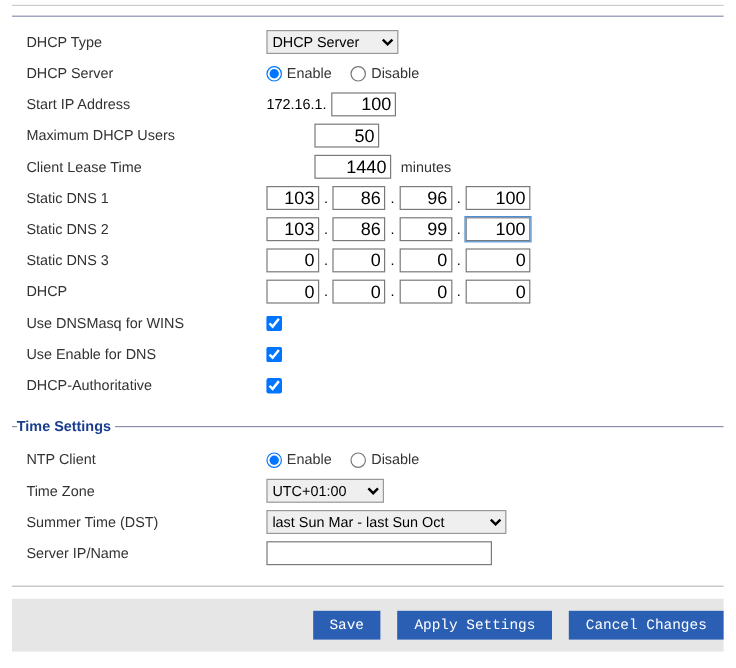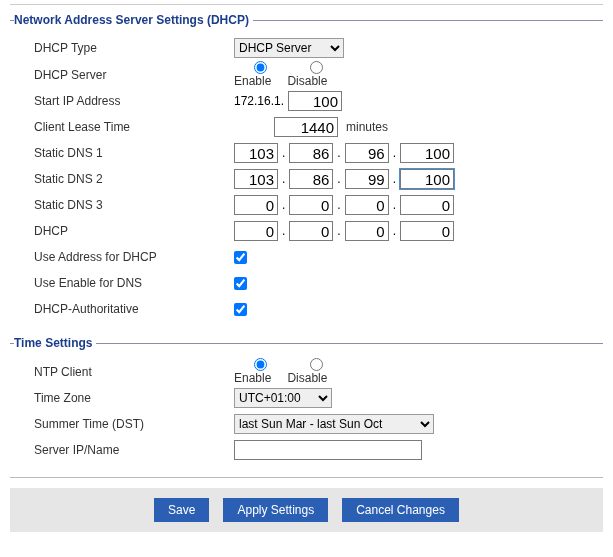--- a/index.html
+++ b/index.html
@@ -25,21 +25,20 @@
     font-weight: bold;
     font-size: 12px;
     padding: 0 4px 0 0;
     margin-left: -4px;
   }
   .row {
     display: flex;
     align-items: center;
     min-height: 26px;
     padding: 0 0 0 4px;
-    margin-left: 12px;
   }
   .row .label {
     width: 200px;
     flex: 0 0 200px;
     color: #333;
   }
   .row .val {
     display: flex;
     align-items: center;
     gap: 4px;
@@ -62,28 +61,29 @@
     box-sizing: content-box;
   }
   input.octet { width: 36px; }
   input.octet-wide { width: 46px; }
   input.num-sm { width: 46px; }
   input.num-med { width: 56px; }
   input.wide { width: 180px; text-align: left; }
   .focus-field { outline: 1px solid #4a90d9; outline-offset: 0; }
   .static-text { color:#000000; }
   input[type=radio], input[type=checkbox] { margin: 0 4px 0 0; vertical-align: middle; }
-  .radio-group label { margin-right: 12px; display: inline-flex; align-items: flex-end; flex-direction: column; }
+  .radio-group label { margin-right: 12px; display: inline-flex; align-items: flex-end; }
   .button-bar {
     background: #e6e6e6;
     padding: 10px 0;
     margin-top: 10px;
     display: flex;
-    justify-content: center;
+    justify-content: flex-end;
     gap: 14px;
+    font-family: Liberation Mono, monospace;
   }
   .btn {
     background: #2b5fb4;
     color: #fff;
     border: none;
     font-family: inherit;
     font-size: 12px;
     padding: 5px 14px;
     cursor: pointer;
   }
@@ -98,21 +98,20 @@
   }
   .unit { margin-left: 4px; }
 </style>
 </head>
 <body>
 
 <div class="wrap">
   <div class="top-rule"></div>
 
   <fieldset class="section">
-    <legend>Network Address Server Settings (DHCP)</legend>
 
     <div class="row">
       <div class="label">DHCP Type</div>
       <div class="val">
         <select style="width:110px">
           <option>DHCP Server</option>
         </select>
       </div>
     </div>
 
@@ -131,20 +130,27 @@
     </div>
 
     <div class="row">
       <div class="label">Start IP Address</div>
       <div class="val">
         <span class="static-text">172.16.1.</span>
         <input type="text" class="octet-wide" value="100" style="">
       </div>
     </div>
 
+    <div class="row">
+      <div class="label">Maximum DHCP Users</div>
+      <div class="val">
+        <span style="display:inline-block;width:36px"></span>
+        <input type="text" class="num-sm" value="50" style="">
+      </div>
+    </div>
 
     <div class="row">
       <div class="label">Client Lease Time</div>
       <div class="val">
         <span style="display:inline-block;width:36px"></span>
         <input type="text" class="num-med" value="1440" style="">
         <span class="unit">minutes</span>
       </div>
     </div>
 
@@ -194,21 +200,21 @@
           <span class="static-text">.</span>
         <input type="text" class="octet" value="0" style="">
           <span class="static-text">.</span>
         <input type="text" class="octet" value="0" style="">
           <span class="static-text">.</span>
         <input type="text" class="octet-wide" value="0" style="">
       </div>
     </div>
 
     <div class="row">
-      <div class="label">Use Address for DHCP</div>
+      <div class="label">Use DNSMasq for WINS</div>
       <div class="val">
         <input type="checkbox" checked="" style="">
       </div>
     </div>
 
     <div class="row">
       <div class="label">Use Enable for DNS</div>
       <div class="val">
         <input type="checkbox" checked="" style="">
       </div>

